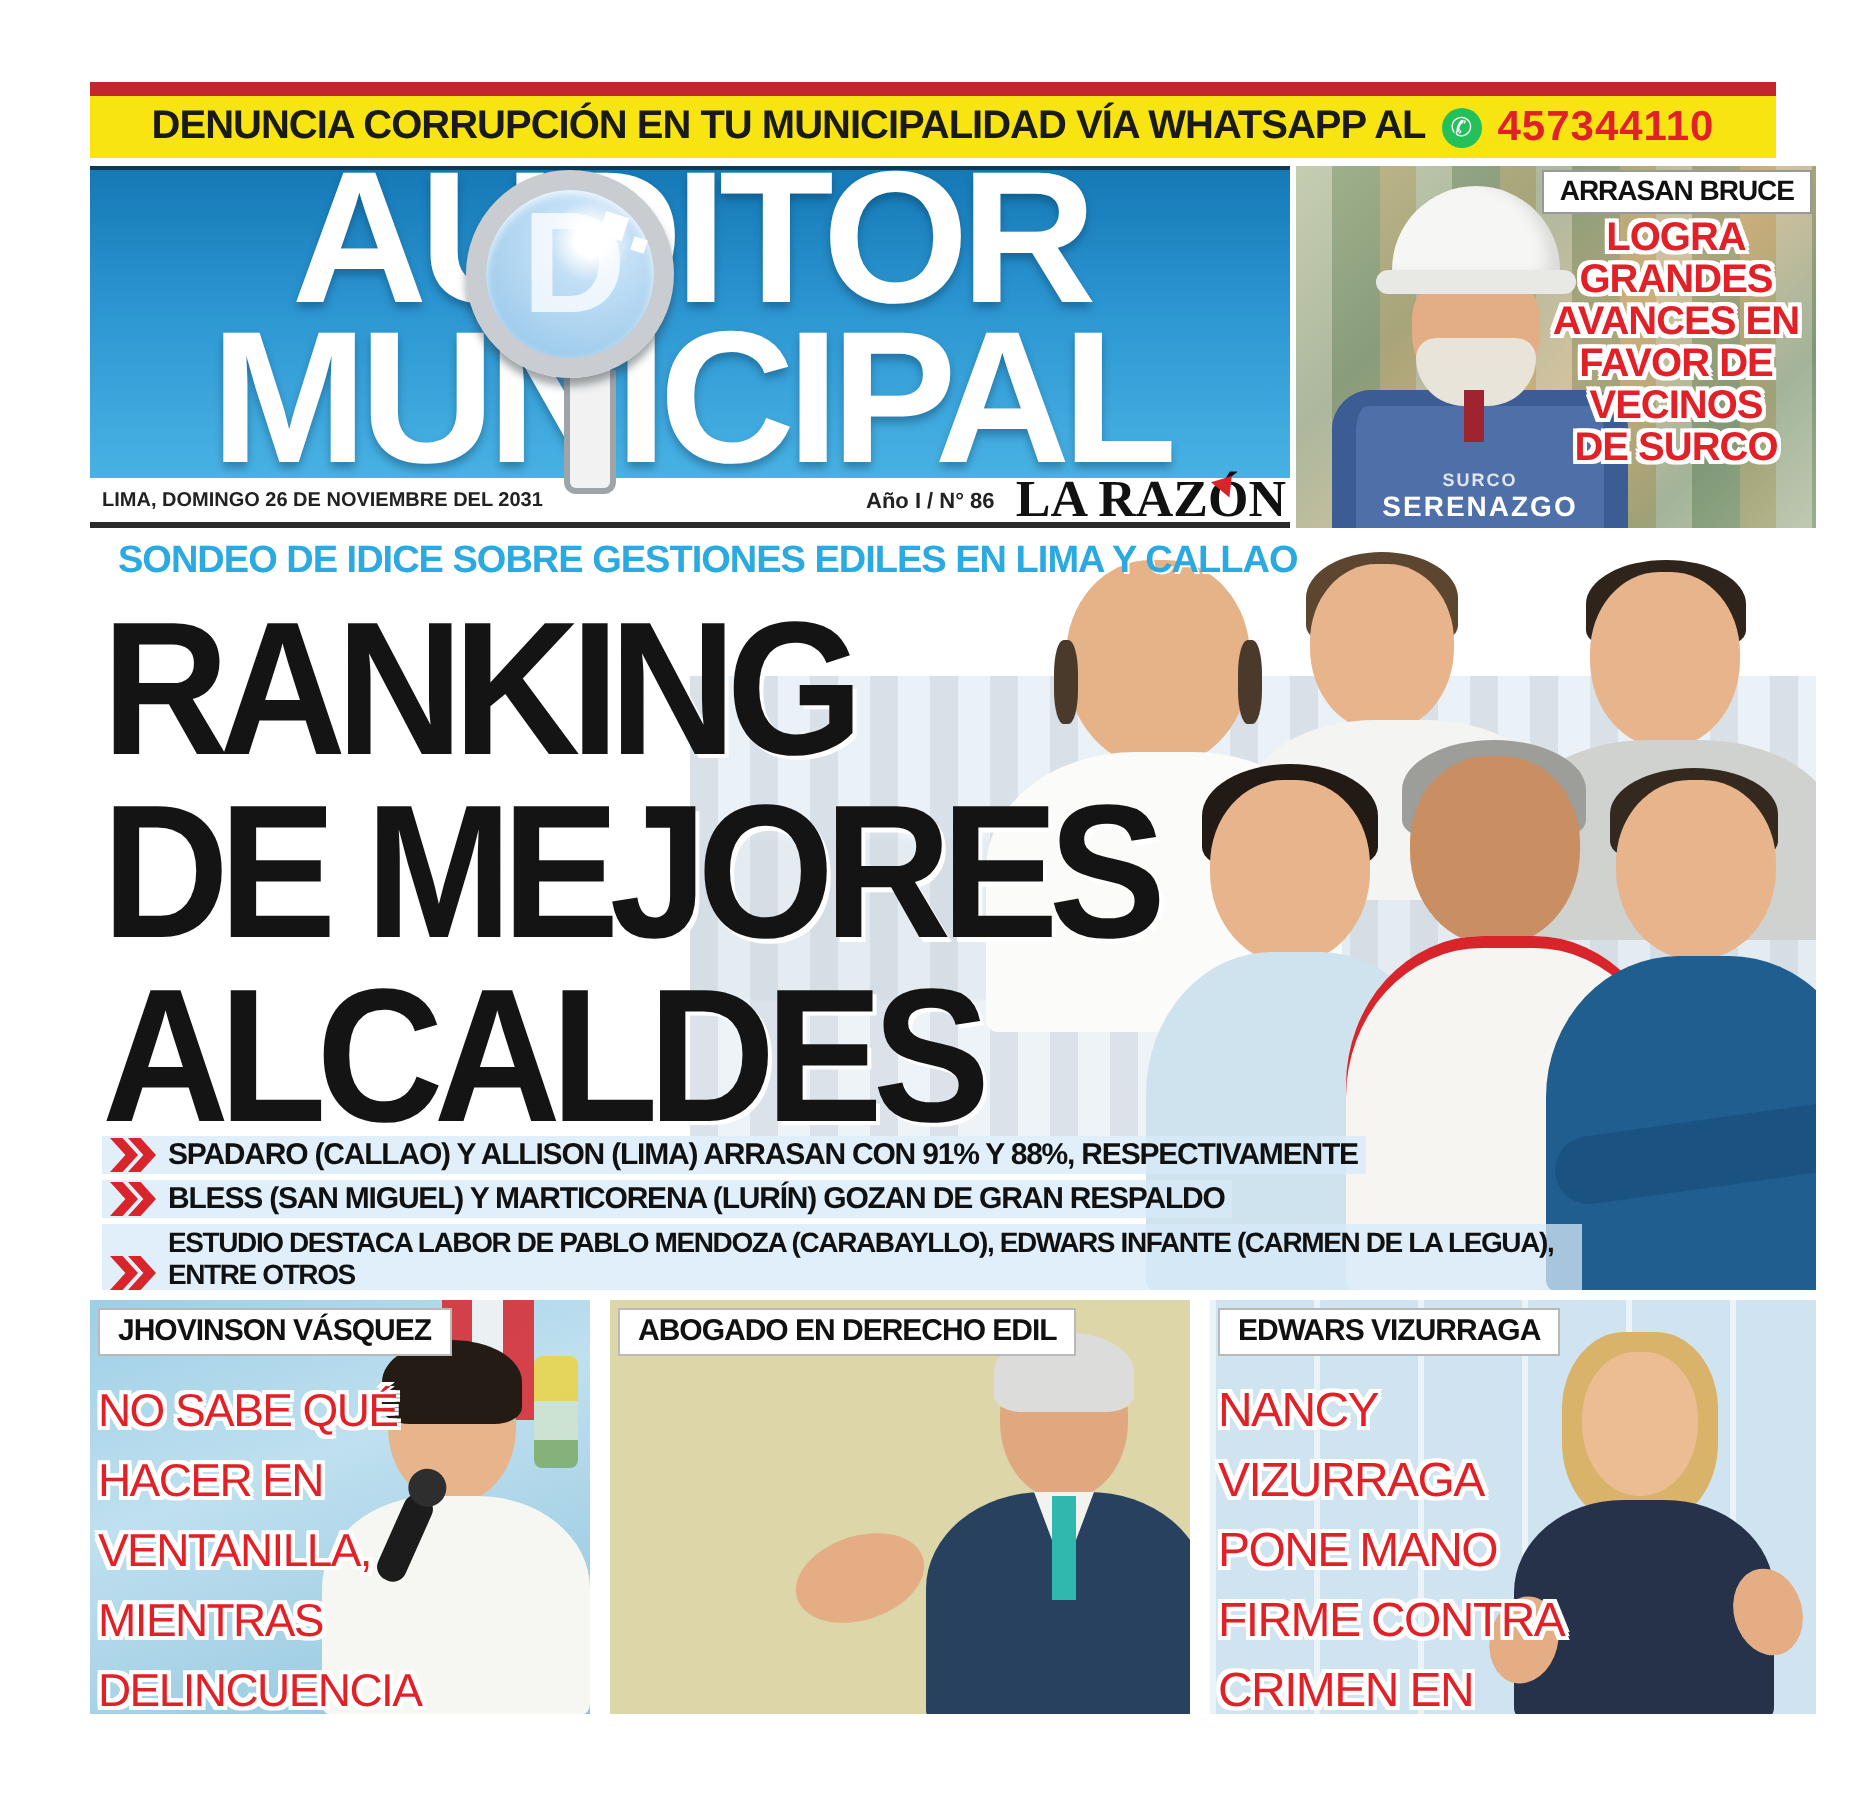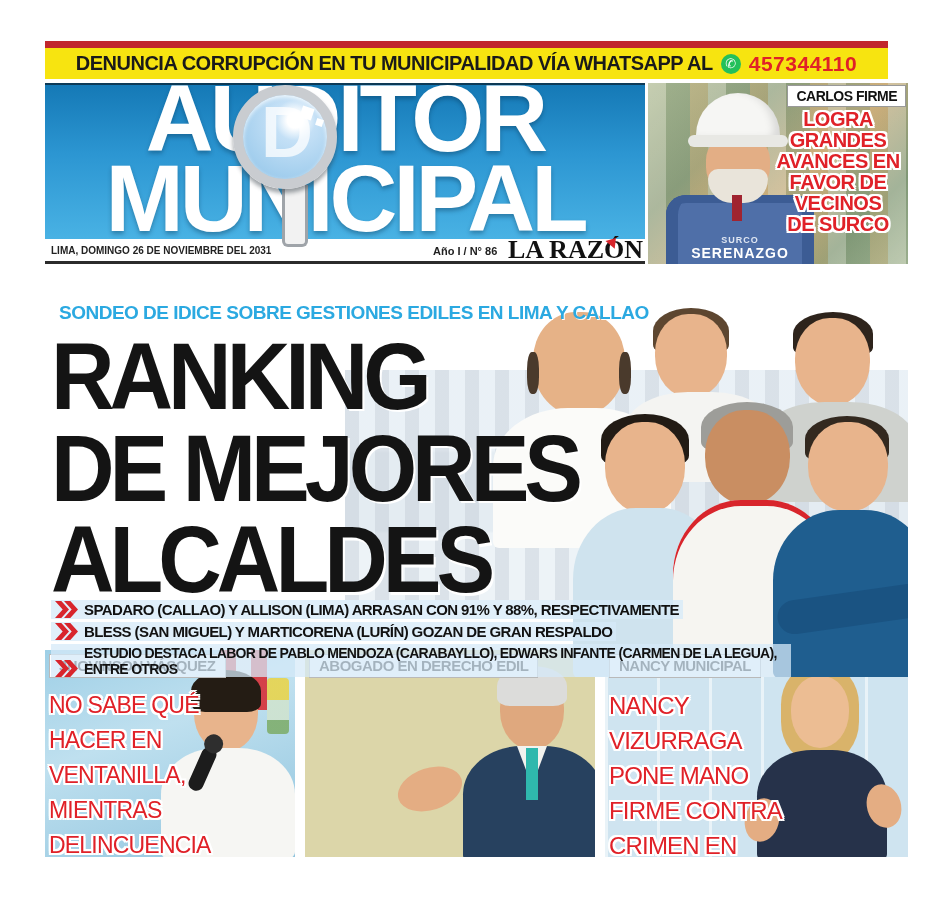--- a/index.html
+++ b/index.html
@@ -66,21 +66,21 @@
   .bruce-face { position:absolute; left:58px; top:52px; width:64px; height:62px; background:#e3ae85; border-radius:40% 40% 48% 48%; z-index:2; }
   .bruce-beard { position:absolute; left:60px; top:86px; width:60px; height:34px; background:#e9e4da; border-radius:10px 10px 24px 24px; z-index:3; }
   .bruce-vest { position:absolute; left:18px; top:112px; width:148px; height:70px; background:#4f6fa8;
            border-radius:20px 20px 0 0; box-shadow:inset 0 8px 0 #3c5c94, inset 12px 0 0 #3c5c94, inset -12px 0 0 #3c5c94; z-index:2;
            display:flex; flex-direction:column; align-items:center; justify-content:flex-end; padding-bottom:4px; }
   .vest-top { font-size:9px; font-weight:700; color:#dfe6f2; letter-spacing:1px; }
   .vest-bottom { font-size:14px; font-weight:800; color:#fff; letter-spacing:1px; }
   .bruce-tie { position:absolute; left:84px; top:112px; width:10px; height:26px; background:#a02430; z-index:3; }
 
   
-  .feature { position:absolute; left:45px; top:268px; width:863px; height:377px; overflow:hidden; background:#fff;margin-top:32px; }
+  .feature { position:absolute; left:45px; top:268px; width:863px; height:377px; overflow:hidden; background:#fff; }
   .city-bg { position:absolute; left:300px; top:70px; width:563px; height:230px; opacity:.30;
              background:
                linear-gradient(180deg, #cfe0ec 0 35%, #b9cedd 36% 70%, #d8e6ef 71% 100%),
                repeating-linear-gradient(90deg, rgba(90,120,150,.55) 0 14px, rgba(200,220,235,.4) 14px 30px);
              background-blend-mode:multiply; z-index:0; }
   .kicker { position:absolute; left:14px; top:2px; font-size:19px; font-weight:800; color:#2ba9e1;
             letter-spacing:-0.5px; z-index:6; text-shadow:1px 1px 0 #fff; }
   .headline { position:absolute; left:6px; top:30px; font-size:88px; line-height:85px; font-weight:800;
               color:#141414; letter-spacing:-5px; transform:scaleY(1.08); transform-origin:top left;
               white-space:pre-line; z-index:5; text-shadow:2px 2px 0 #fff; }
@@ -164,21 +164,21 @@
     <div class="bruce-helmet"></div>
     <div class="bruce-brim"></div>
     <div class="bruce-face"></div>
     <div class="bruce-beard"></div>
     <div class="bruce-tie"></div>
     <div class="bruce-vest">
       <span class="vest-top">SURCO</span>
       <span class="vest-bottom">SERENAZGO</span>
     </div>
     <div class="bruce-kicker-box">
-      <span class="bruce-kicker">CARLOS FIRME</span>
+      <span class="bruce-kicker">ARRASAN BRUCE</span>
     </div>
     <div class="bruce-headline outline-white">LOGRA
 GRANDES
 AVANCES EN
 FAVOR DE
 VECINOS
 DE SURCO</div>
   </div>
 
   <div class="feature">
@@ -277,21 +277,21 @@
   <div class="panel p3">
     <div class="p3-windows"></div>
     <div class="fig">
       <div class="hair" style="left:176px; top:16px; width:78px; height:96px; background:#d9b36a; border-radius:40% 40% 42% 42%; z-index:2;"></div>
       <div class="head" style="left:186px; top:26px; width:58px; height:72px; background:#ecbd93; z-index:3;"></div>
       <div class="body" style="left:152px; top:100px; width:130px; height:110px; background:#26324a; z-index:2;"></div>
       <div class="hand" style="left:140px; top:148px; width:34px; height:44px; transform:rotate(14deg);"></div>
       <div class="hand" style="left:262px; top:134px; width:34px; height:44px; transform:rotate(-16deg);"></div>
     </div>
     <div class="panel-kicker-box">
-      <span class="panel-kicker">NANCY MUNICIPAL</span>
+      <span class="panel-kicker">EDWARS VIZURRAGA</span>
     </div>
     <div class="panel-headline outline-white" style="color:#e02128; font-size:24px;">NANCY
 VIZURRAGA
 PONE MANO
 FIRME CONTRA
 CRIMEN EN
 SAN ISIDRO</div>
   </div>
 
 </div>

